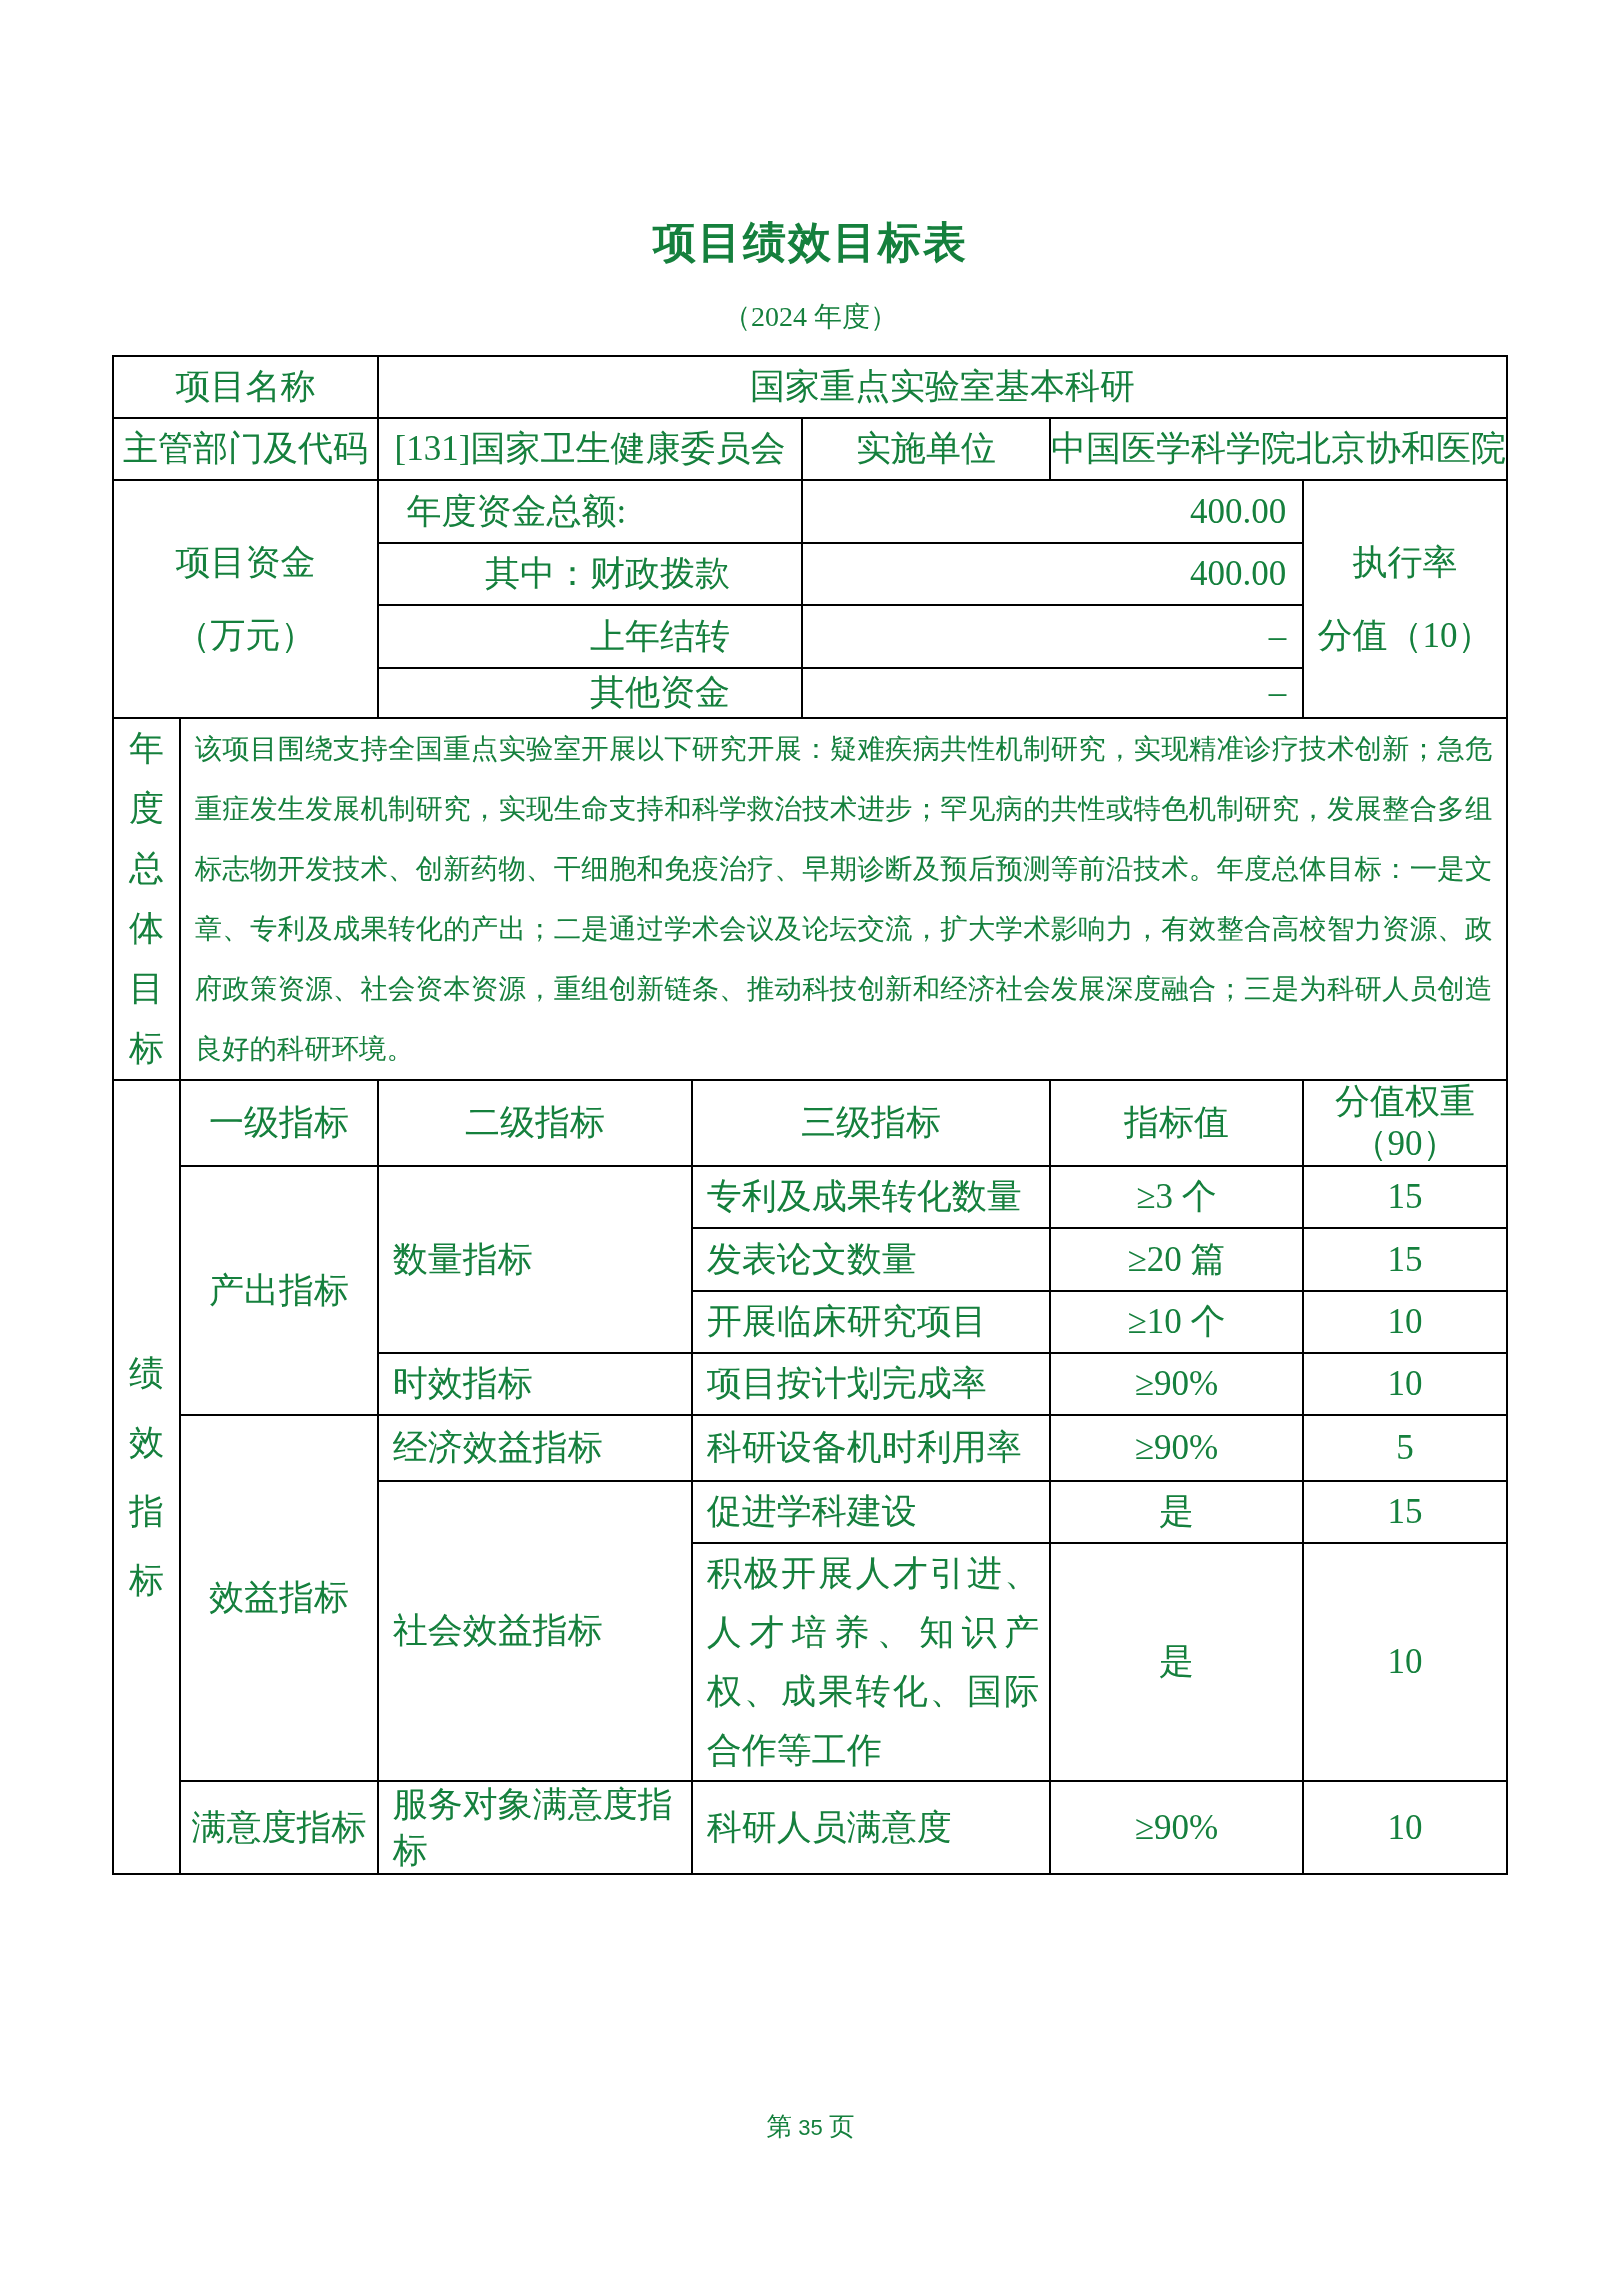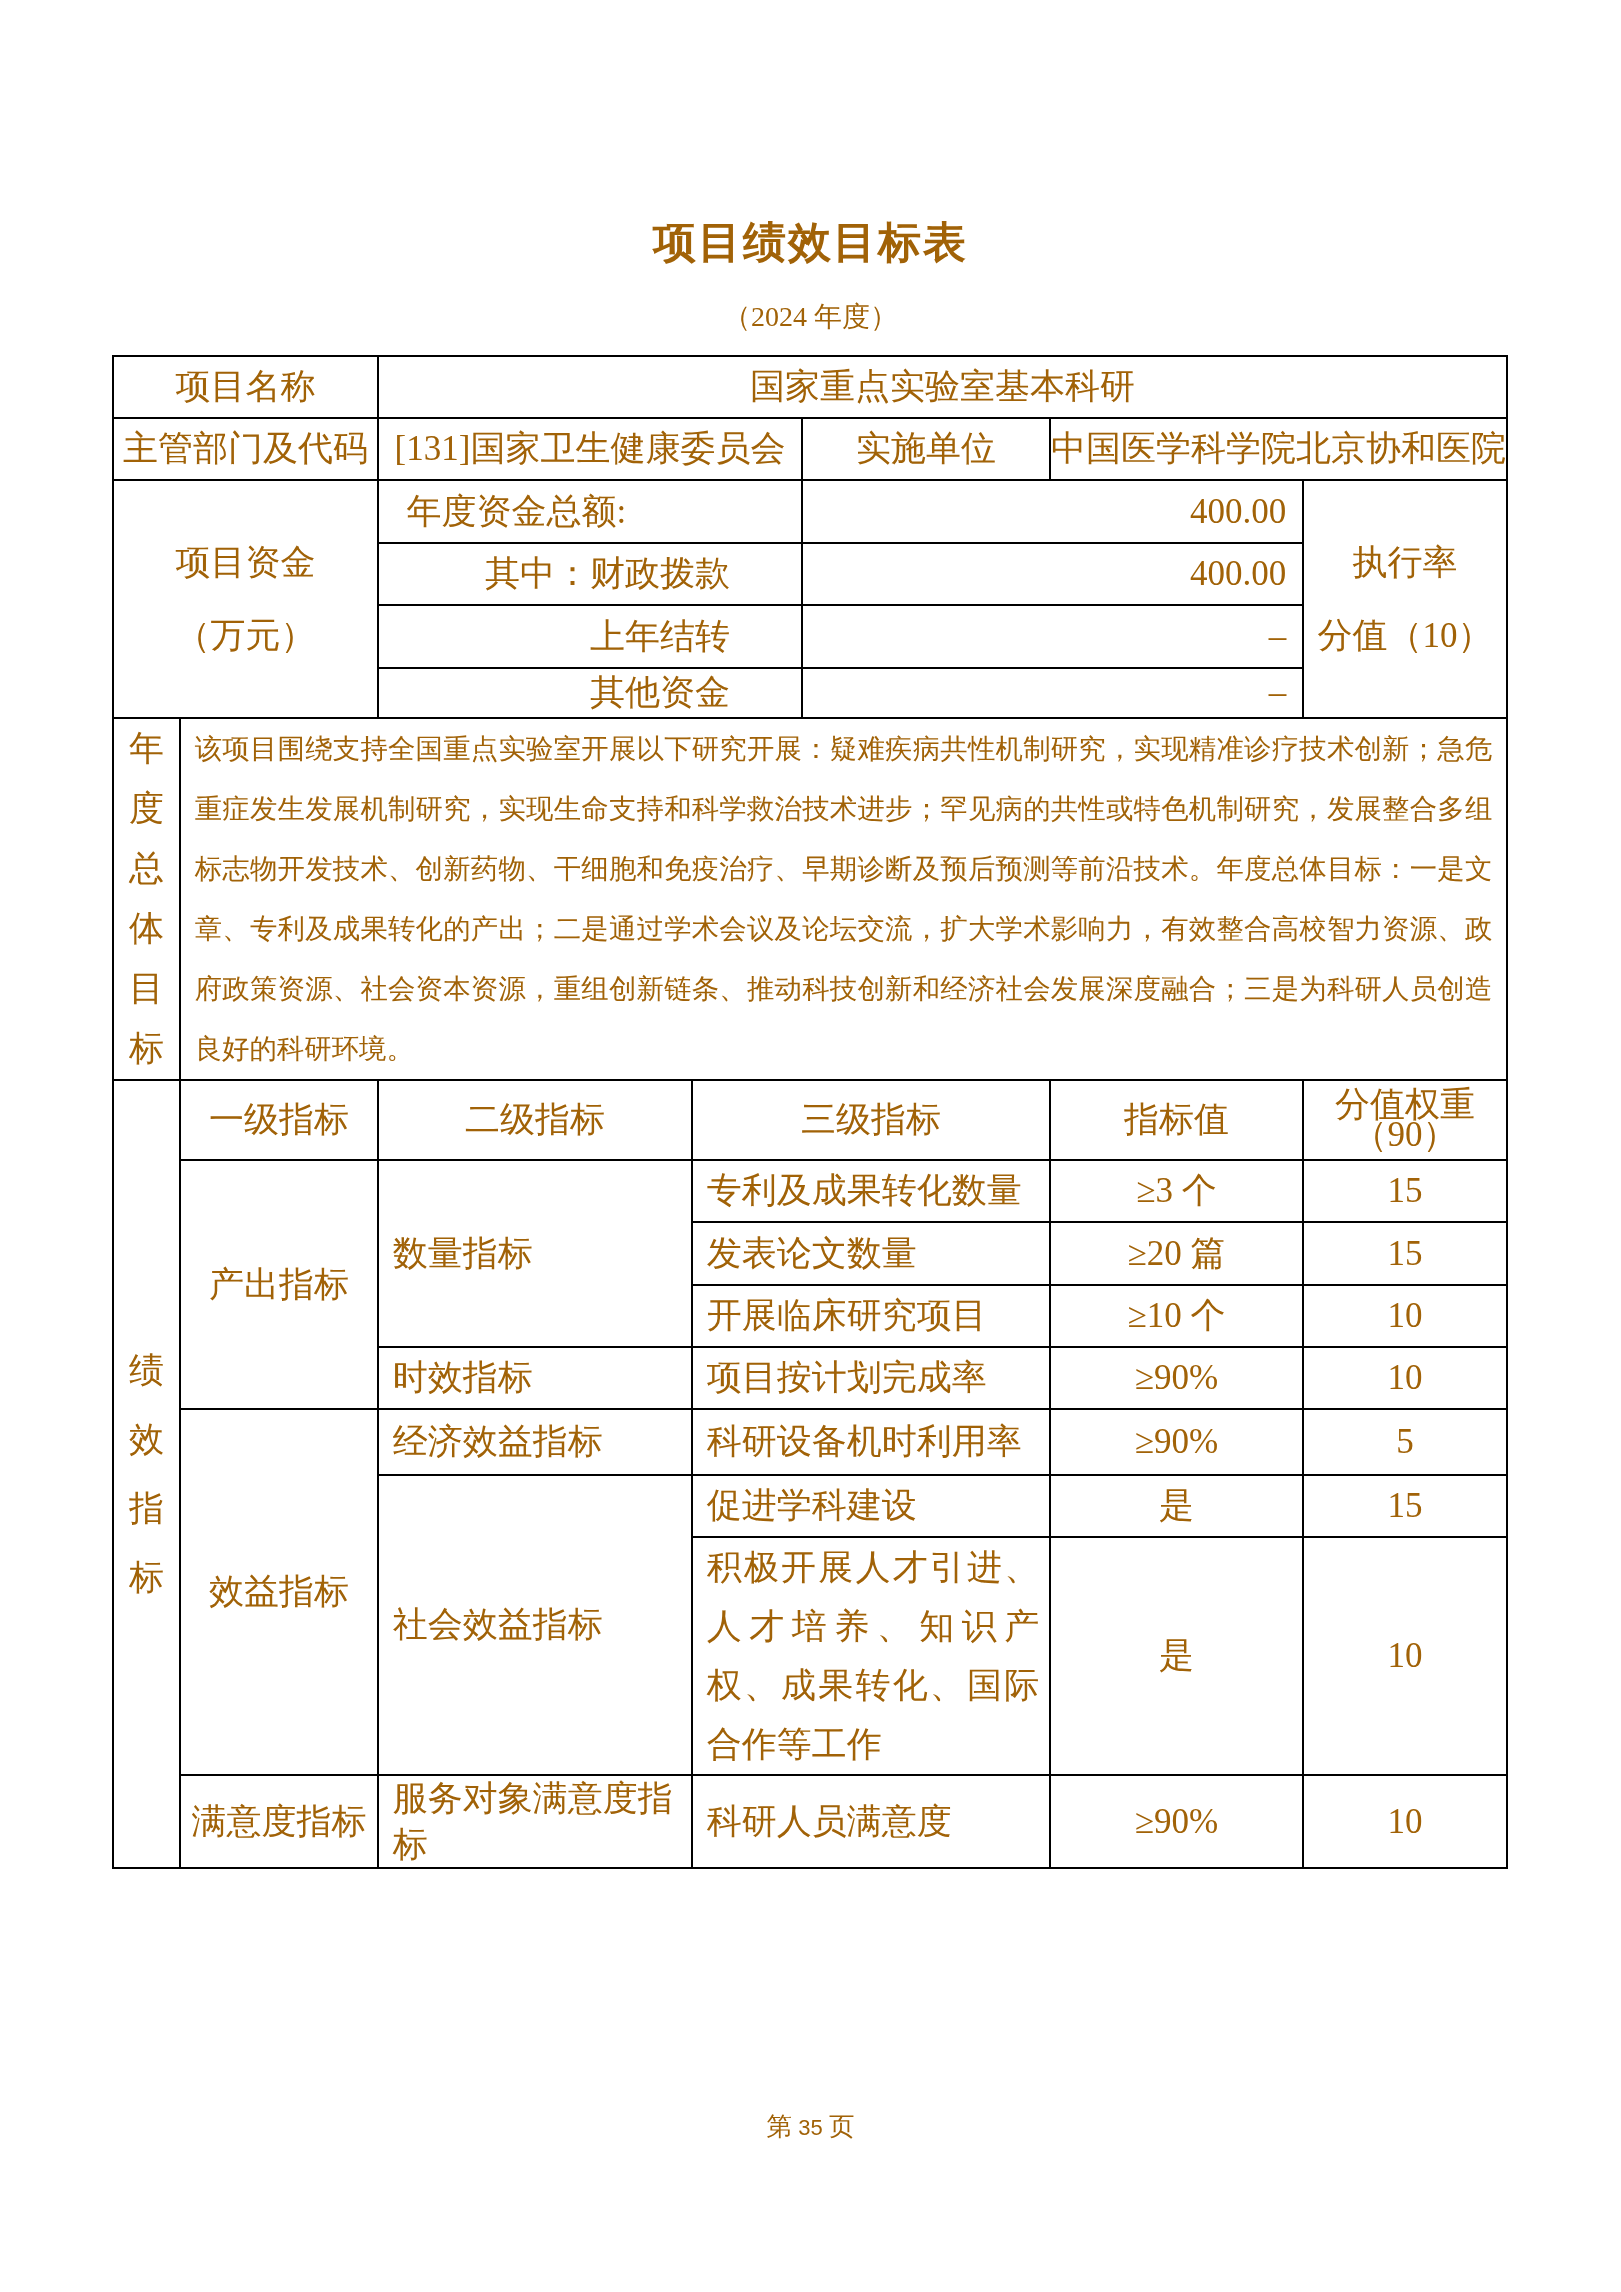--- a/index.html
+++ b/index.html
@@ -1,18 +1,18 @@
 <!DOCTYPE html>
 <html><head>
 <meta charset="utf-8">
 <style>
   html,body { margin:0; padding:0; background:#fff; }
   .page {
     position:relative; width:1621px; height:2293px; background:#ffffff;
-    font-family:"Liberation Serif","DejaVu Serif",serif; color:#a16207;
+    font-family:"Liberation Serif","DejaVu Serif",serif; color:#15803d;
     overflow:hidden;
   }
   .doc-title {
     position:absolute; top:214px; left:0; width:100%; text-align:center;
     font-family:"Liberation Sans","DejaVu Sans",sans-serif;
     font-weight:bold; font-size:43px; letter-spacing:2px;
   }
   .doc-subtitle {
     position:absolute; top:298px; left:0; width:100%; text-align:center;
     font-size:28px;
@@ -32,21 +32,21 @@
   .pr { text-align:right; padding-right:71px; }
   .fv { text-align:right; padding-right:15.7px; }
   .pre { white-space:pre-line; text-align:center; }
   .two-line { line-height:73px; }
   .goal-label { line-height:60px; }
   .side-label { line-height:69px; }
   .goal-text {
     text-align:justify; text-align-last:left; padding:0 13.7px;
     line-height:60px; font-size:27.4px;
   }
-  .weight-head { line-height:30px; }
+  .weight-head { line-height:42px; }
   .wrap-just {
     text-align:justify; text-align-last:left; line-height:59px;
     padding-left:13.7px; padding-right:9.8px;
   }
   .doc-footer {
     position:absolute; top:2109px; left:0; width:100%; text-align:center;
     font-size:25.5px;
   }
   .doc-footer .pagenum {
     font-family:"Liberation Sans","DejaVu Sans",sans-serif; font-size:22px;

